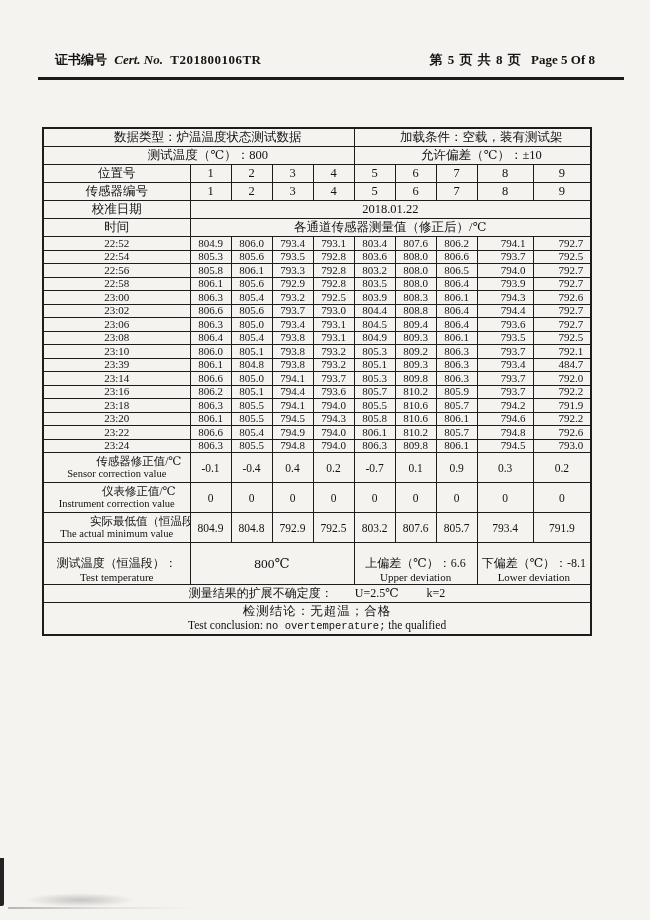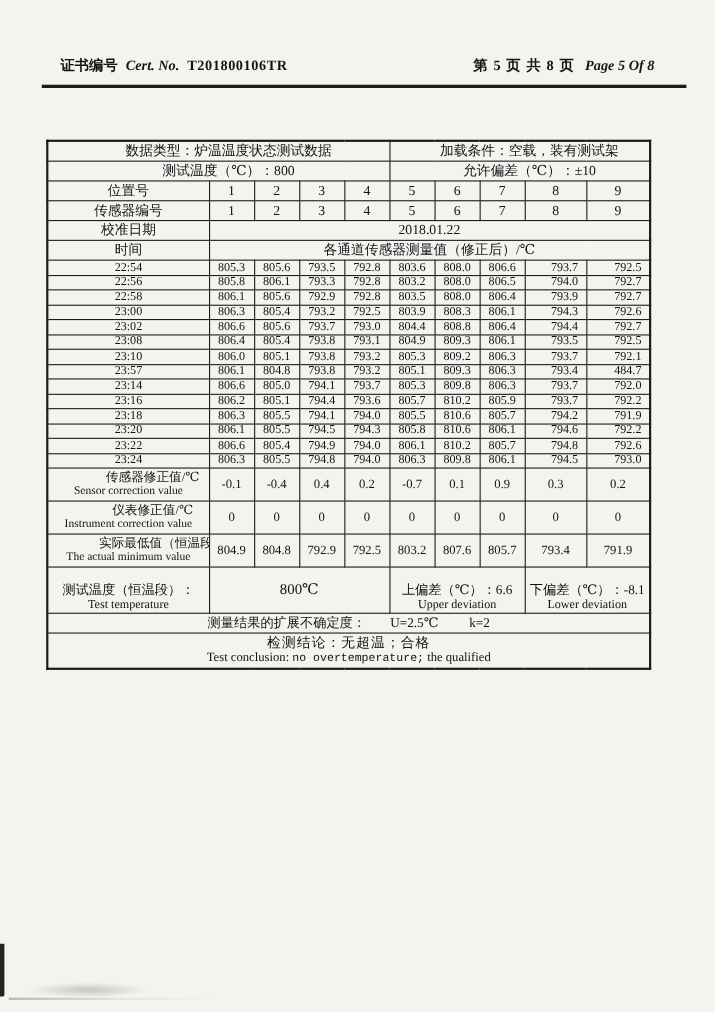--- a/index.html
+++ b/index.html
@@ -10,21 +10,21 @@
     color:#141414;
   }
   .page-header{
     position:absolute;top:51px;left:55px;width:540px;
     display:flex;justify-content:space-between;align-items:baseline;
     font-size:13px;font-weight:bold;white-space:nowrap;
   }
   .cert-en{font-style:italic;font-weight:bold;margin:0 4px;}
   .cert-no{font-weight:bold;letter-spacing:.5px;}
   .page-info-cn{letter-spacing:1px;}
-  .page-info-en{font-style:italic;margin-left:6px;}
+  .page-info-en{margin-left:6px;}
   .header-rule{
     position:absolute;top:77px;left:38px;width:586px;height:3px;
     background:#1b1b1b;
   }
   table.t{
     position:absolute;top:127px;left:42px;width:548px;
     border-collapse:collapse;border:2px solid #1c1c1c;
     table-layout:fixed;
   }
   .t td{
@@ -128,20 +128,32 @@
     </tr>
     <tr class="row-mid">
       <td>校准日期</td>
       <td colspan="9">2018.01.22</td>
     </tr>
     <tr class="row-mid">
       <td>时间</td>
       <td colspan="9">各通道传感器测量值（修正后）/℃</td>
     </tr>
 
+      <tr class="data-row">
+        <td>22:52</td>
+        <td>804.9</td>
+        <td>806.0</td>
+        <td>793.4</td>
+        <td>793.1</td>
+        <td>803.4</td>
+        <td>807.6</td>
+        <td>806.2</td>
+        <td class="ra">794.1</td>
+        <td class="ra">792.7</td>
+      </tr>
 
       <tr class="data-row">
         <td>22:54</td>
         <td>805.3</td>
         <td>805.6</td>
         <td>793.5</td>
         <td>792.8</td>
         <td>803.6</td>
         <td>808.0</td>
         <td>806.6</td>
@@ -195,20 +207,32 @@
         <td>793.7</td>
         <td>793.0</td>
         <td>804.4</td>
         <td>808.8</td>
         <td>806.4</td>
         <td class="ra">794.4</td>
         <td class="ra">792.7</td>
       </tr>
 
 
+      <tr class="data-row">
+        <td>23:06</td>
+        <td>806.3</td>
+        <td>805.0</td>
+        <td>793.4</td>
+        <td>793.1</td>
+        <td>804.5</td>
+        <td>809.4</td>
+        <td>806.4</td>
+        <td class="ra">793.6</td>
+        <td class="ra">792.7</td>
+      </tr>
 
       <tr class="data-row">
         <td>23:08</td>
         <td>806.4</td>
         <td>805.4</td>
         <td>793.8</td>
         <td>793.1</td>
         <td>804.9</td>
         <td>809.3</td>
         <td>806.1</td>
@@ -223,21 +247,21 @@
         <td>793.8</td>
         <td>793.2</td>
         <td>805.3</td>
         <td>809.2</td>
         <td>806.3</td>
         <td class="ra">793.7</td>
         <td class="ra">792.1</td>
       </tr>
 
       <tr class="data-row">
-        <td>23:57</td>
+        <td>23:39</td>
         <td>806.1</td>
         <td>804.8</td>
         <td>793.8</td>
         <td>793.2</td>
         <td>805.1</td>
         <td>809.3</td>
         <td>806.3</td>
         <td class="ra">793.4</td>
         <td class="ra">484.7</td>
       </tr>

